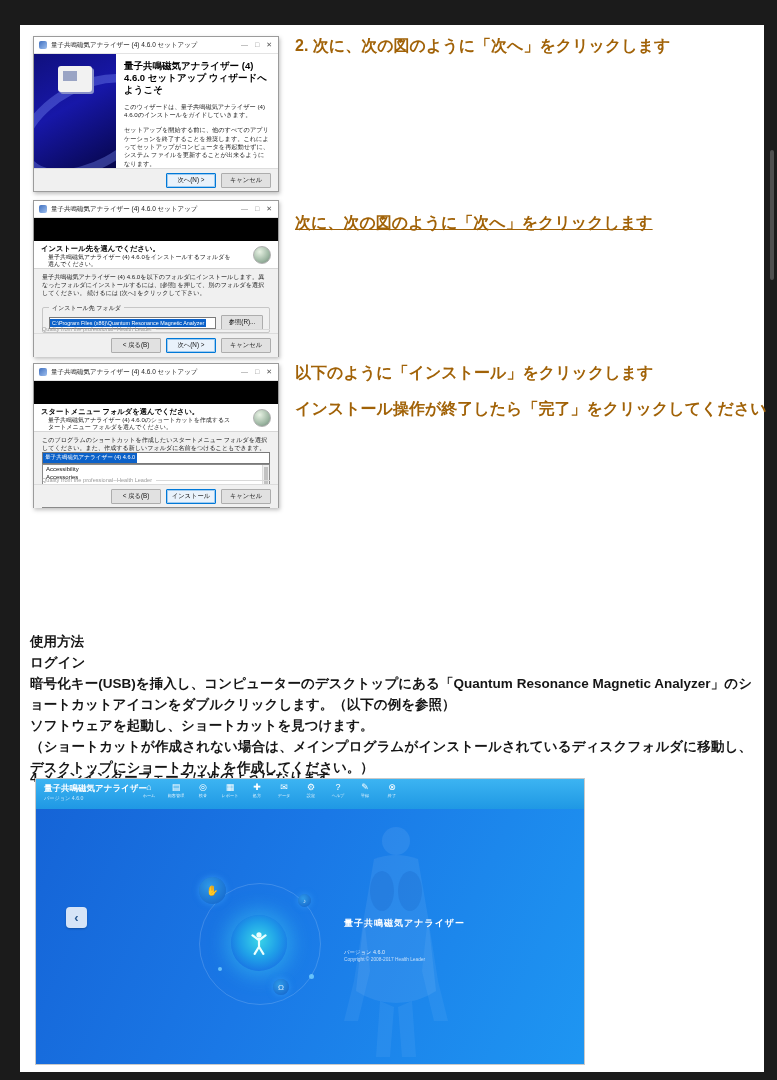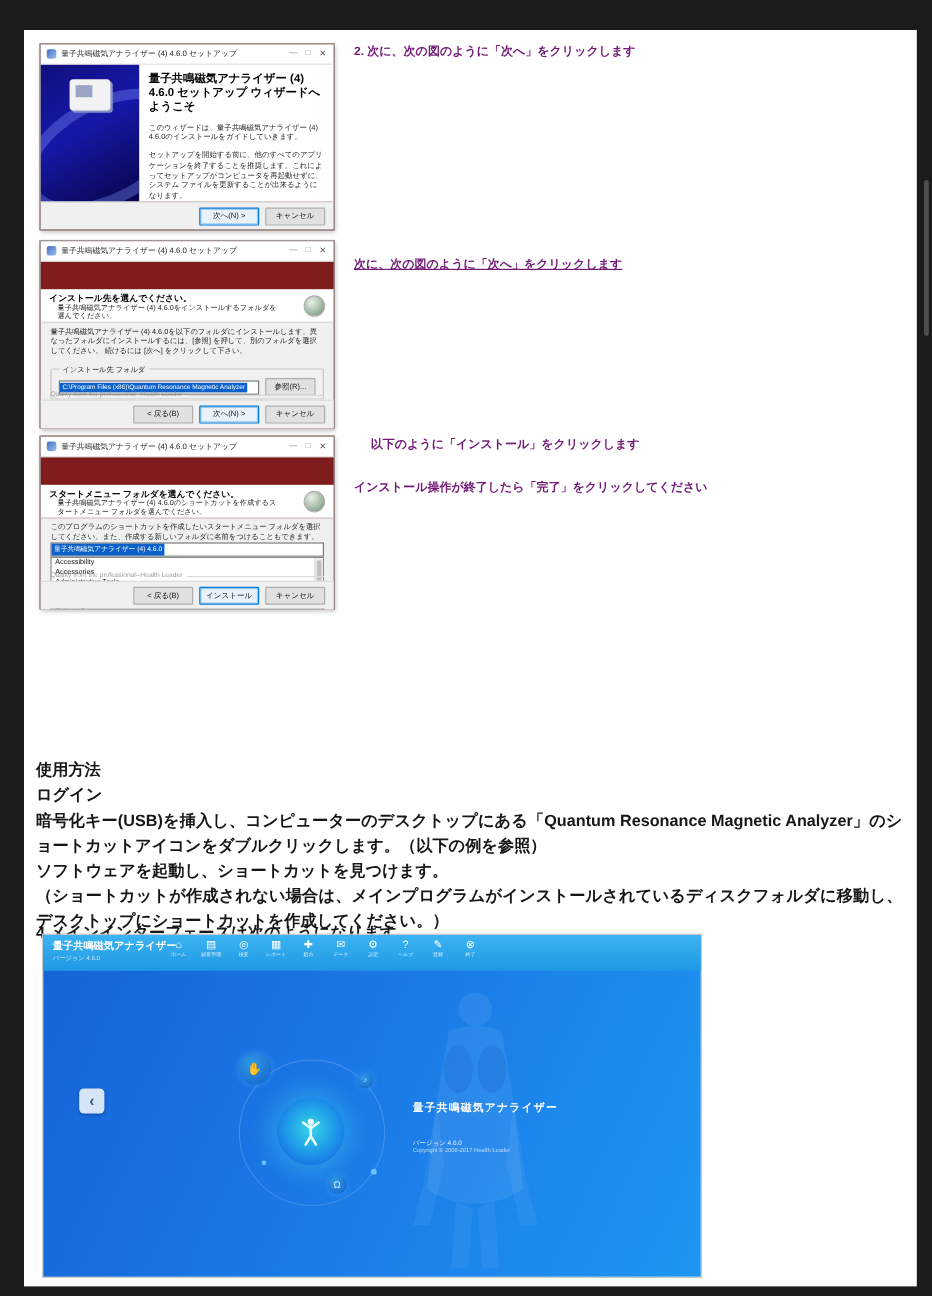--- a/index.html
+++ b/index.html
@@ -1,21 +1,21 @@
 <!DOCTYPE html>
 <html><head>
 <meta charset="utf-8">
 <style>
   html,body{margin:0;padding:0;background:#1b1b1b;}
   body{width:777px;height:1080px;position:relative;font-family:"Liberation Sans","DejaVu Sans",sans-serif;overflow:hidden;}
   .page{position:absolute;left:20px;top:25px;width:744px;height:1047px;background:#ffffff;}
   .scrollhint{position:absolute;right:3px;top:150px;width:4px;height:130px;background:#4f4f4f;border-radius:2px;}
 
   
-  .dlg{position:absolute;width:244px;background:#7f1d1d;border:1px solid #9b9b9b;box-shadow:1px 2px 4px rgba(0,0,0,.25);font-family:"Liberation Sans",sans-serif;}
+  .dlg{position:absolute;width:244px;background:#000000;border:1px solid #9b9b9b;box-shadow:1px 2px 4px rgba(0,0,0,.25);font-family:"Liberation Sans",sans-serif;}
   .titlebar{height:16px;background:#ffffff;display:flex;align-items:center;border-bottom:1px solid #e3e3e3;}
   .tb-ico{width:8px;height:8px;margin:0 4px 0 5px;background:linear-gradient(135deg,#3f6fbf,#9fc0ef);border-radius:2px;flex:0 0 auto;}
   .tb-title{font-size:6.5px;color:#222;flex:1 1 auto;white-space:nowrap;overflow:hidden;}
   .tb-btns{display:flex;gap:7px;padding-right:6px;color:#8a8a8a;font-size:7px;}
   .tb-btns span{cursor:default;}
   .tb-close{color:#555;}
   .wizbody{position:relative;background:#ffffff;}
   .wizL{position:absolute;left:0;top:0;width:82px;bottom:0;background:linear-gradient(150deg,#10107e 0%,#1717a8 45%,#06064a 100%);overflow:hidden;}
   .wizL .swirl{position:absolute;left:-20px;top:28px;width:130px;height:70px;border:9px solid rgba(130,150,255,.35);border-radius:50%;transform:rotate(-28deg);}
   .wizL .boxico{position:absolute;left:24px;top:12px;width:34px;height:26px;background:#f2f2f2;border-radius:3px;box-shadow:2px 2px 0 #8890c8;}
@@ -41,21 +41,21 @@
   .brand{position:absolute;left:8px;right:8px;display:flex;align-items:center;gap:4px;color:#9a9a9a;font-size:5.6px;white-space:nowrap;}
   .brand .line{flex:1 1 auto;height:1px;background:#d9d9d9;}
   .selfield{position:absolute;left:8px;right:8px;height:10px;background:#ffffff;border:1px solid #7a7a7a;display:flex;align-items:center;}
   .selfield .pathsel{font-size:5.6px;}
   .listbox{position:absolute;left:8px;right:8px;background:#ffffff;border:1px solid #8a8a8a;overflow:hidden;}
   .listbox .item{font-size:6px;color:#111;line-height:8.3px;padding-left:3px;white-space:nowrap;}
   .vscroll{position:absolute;right:0;top:0;bottom:0;width:6px;background:#f0f0f0;border-left:1px solid #dcdcdc;}
   .vthumb{position:absolute;left:1px;top:2px;width:4px;height:18px;background:#c2c2c2;}
 
   
-  .instr{position:absolute;font-size:10px;font-weight:600;color:#701a75;white-space:nowrap;}
+  .instr{position:absolute;font-size:16px;font-weight:600;color:#a16207;white-space:nowrap;}
   .para{position:absolute;font-size:13.5px;font-weight:600;color:#161616;line-height:1.55;text-align:justify;}
 
   
   .app{position:absolute;left:15px;top:753px;width:548px;height:285px;border:1px solid #c9c9c9;overflow:hidden;background:linear-gradient(115deg,#1563d6 0%,#1a78e6 45%,#1e96f2 100%);}
   .appbar{position:absolute;left:0;top:0;right:0;height:30px;background:linear-gradient(180deg,#3cb4f2,#1f98e4);}
   .app-title{position:absolute;left:8px;top:4px;font-size:8.5px;font-weight:bold;color:#ffffff;white-space:nowrap;}
   .app-sub{position:absolute;left:8px;top:16px;font-size:5.2px;color:rgba(255,255,255,.75);white-space:nowrap;}
   .tool{position:absolute;top:3px;width:26px;text-align:center;color:#ffffff;}
   .tool .g{font-size:9px;line-height:11px;display:block;}
   .tool .l{font-size:4.6px;line-height:6px;display:block;color:rgba(255,255,255,.85);white-space:nowrap;transform:scale(.9);}
@@ -181,21 +181,21 @@
     </div>
     <div class="btnrow">
       <div class="btn">&lt; 戻る(B)</div>
       <div class="btn btn-def">インストール</div>
       <div class="btn">キャンセル</div>
     </div>
   </div>
 
   <div class="instr" style="left:275px;top:11px;">2. 次に、次の図のように「次へ」をクリックします</div>
   <div class="instr" style="left:275px;top:188px;text-decoration:underline;">次に、次の図のように「次へ」をクリックします</div>
-  <div class="instr" style="left:289px;top:338px;">以下のように「インストール」をクリックします</div>
+  <div class="instr" style="left:275px;top:338px;">以下のように「インストール」をクリックします</div>
   <div class="instr" style="left:275px;top:374px;">インストール操作が終了したら「完了」をクリックしてください</div>
 
 
   <div class="para" style="left:10px;top:607px;width:722px;">使用方法</div>
   <div class="para" style="left:10px;top:649px;width:722px;">暗号化キー(USB)を挿入し、コンピューターのデスクトップにある「Quantum Resonance Magnetic Analyzer」のショートカットアイコンをダブルクリックします。（以下の例を参照）</div>
   <div class="para" style="left:10px;top:628px;width:722px;">ログイン</div>
   <div class="para" style="left:10px;top:691px;width:722px;">ソフトウェアを起動し、ショートカットを見つけます。</div>
   <div class="para" style="left:10px;top:712px;width:722px;">（ショートカットが作成されない場合は、メインプログラムがインストールされているディスクフォルダに移動し、デスクトップにショートカットを作成してください。）</div>
   <div class="para" style="left:10px;top:743px;width:722px;">4.メインインターフェースは次のようになります。</div>
 

